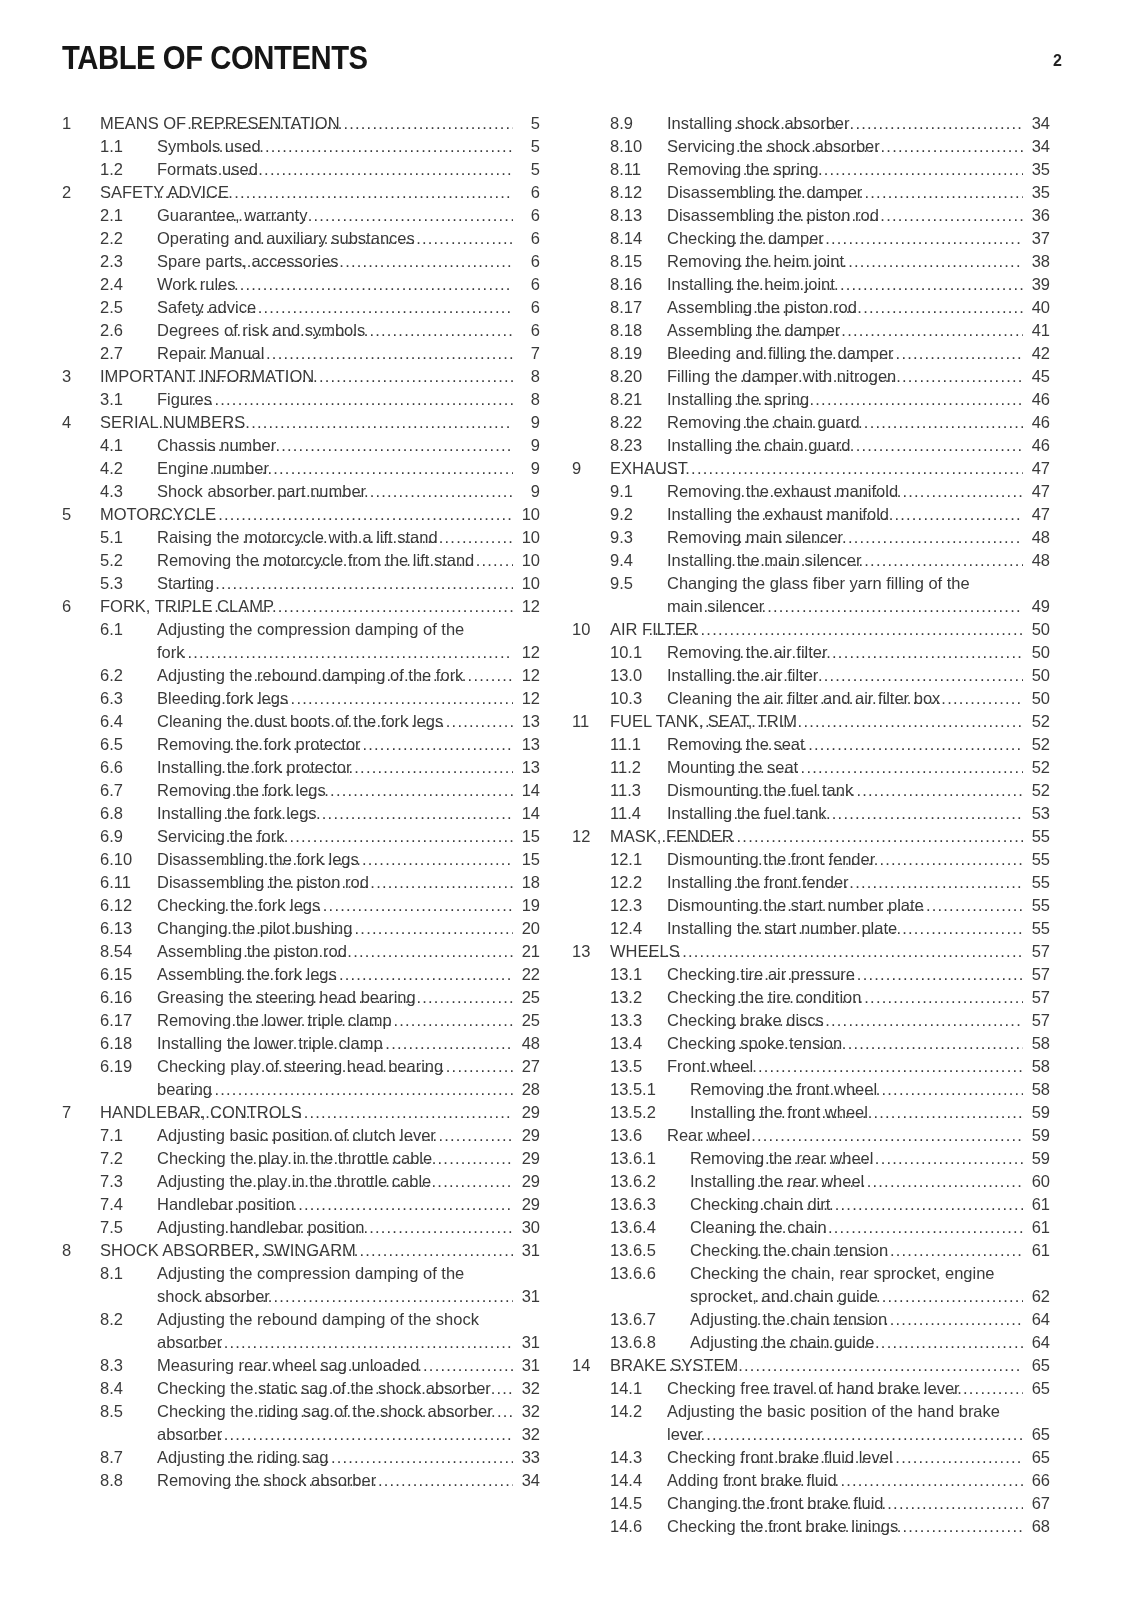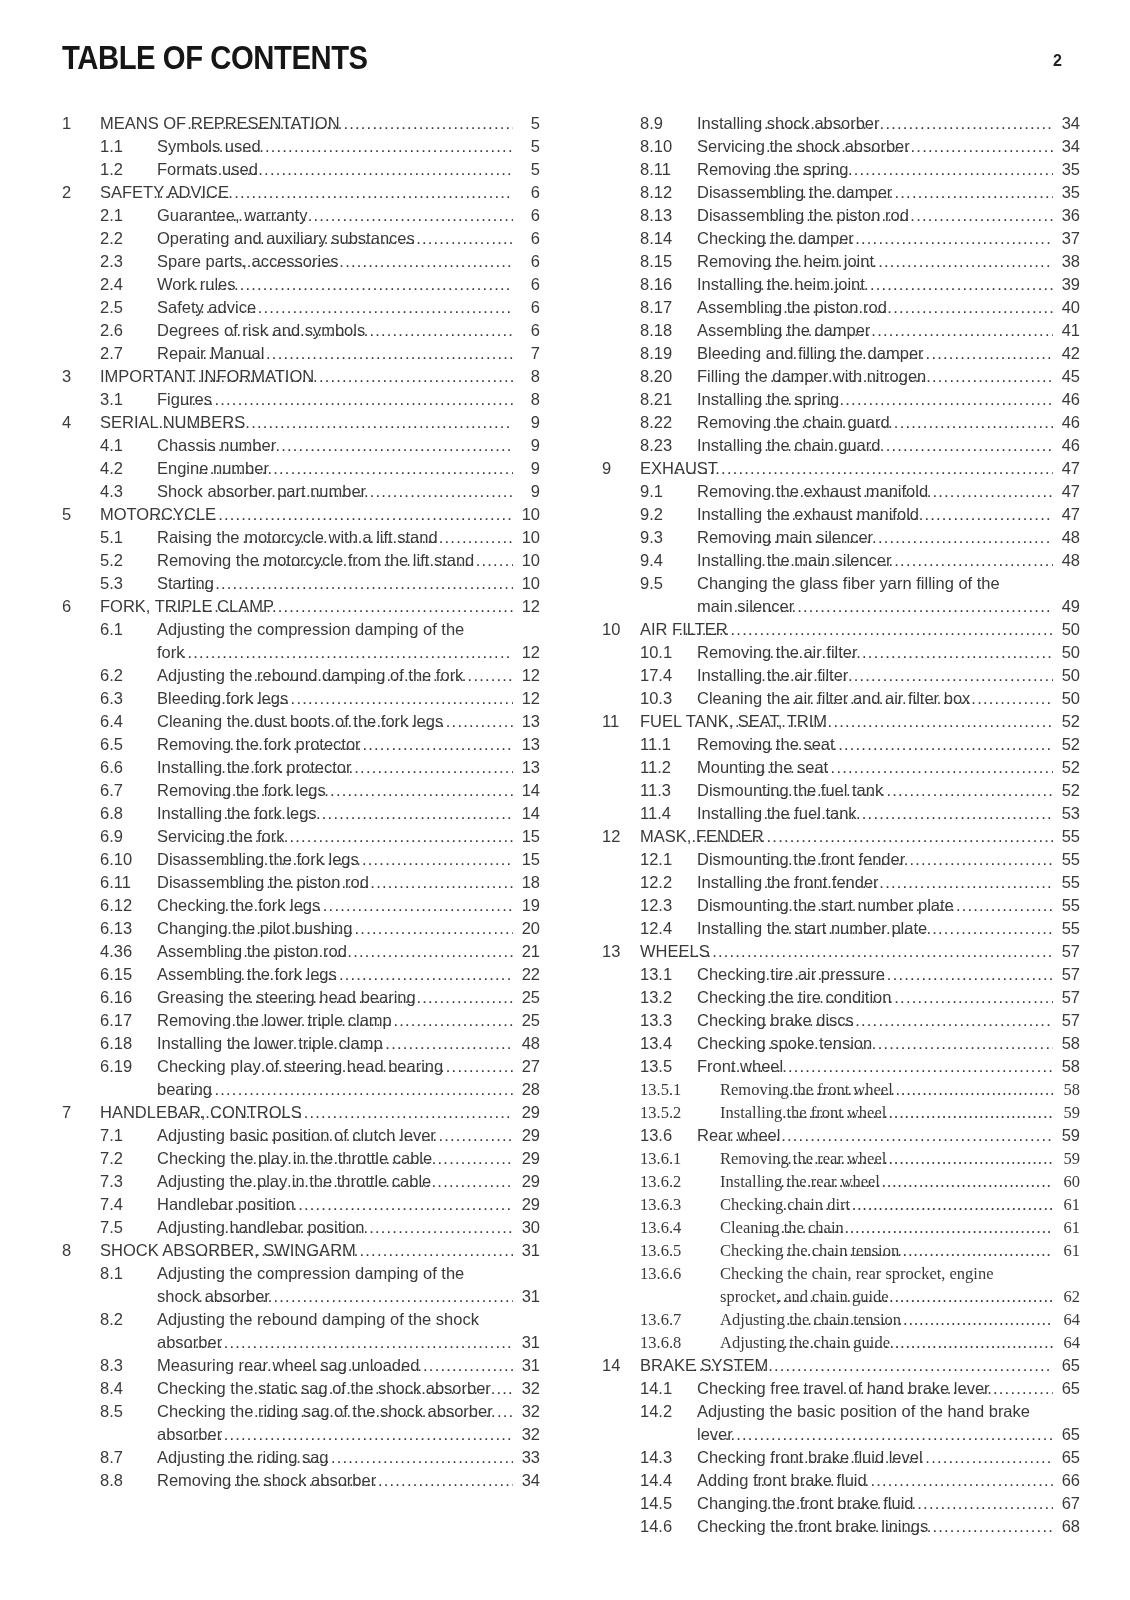--- a/index.html
+++ b/index.html
@@ -35,27 +35,27 @@
     color: #222222;
   }
   .col {
     position: absolute;
     top: 112px;
     width: 478px;
     font-size: 16.5px;
     line-height: 23px;
   }
   .col-left  { left: 62px;  }
-  .col-right { left: 602px; }
+  .col-right { left: 572px; }
   .entry { display: flex; align-items: baseline; }
   .entry .num { flex: 0 0 auto; }
   .l1 .num { width: 38px; }
   .l2 { padding-left: 38px; }
   .l2 .num { width: 57px; }
-  .l3 { padding-left: 38px; font-family: Liberation Serif, serif; }
+  .l3 { padding-left: 38px; }
   .l3 .num { width: 80px; }
   .cont.l2 { padding-left: 95px; }
   .cont.l3 { padding-left: 118px; }
   .entry .title { flex: 0 1 auto; min-width: 0; white-space: nowrap; }
   .entry .dots {
     flex: 1 1 auto;
     min-width: 0;
     overflow: hidden;
     white-space: nowrap;
     letter-spacing: 1.2px;
@@ -283,21 +283,21 @@
         <span class="dots">................................................................................................................................................................</span>
         <span class="page-ref">19</span>
       </div>
       <div class="entry l2">
         <span class="num">6.13</span>
         <span class="title">Changing the pilot bushing</span>
         <span class="dots">................................................................................................................................................................</span>
         <span class="page-ref">20</span>
       </div>
       <div class="entry l2">
-        <span class="num">4.36</span>
+        <span class="num">8.54</span>
         <span class="title">Assembling the piston rod</span>
         <span class="dots">................................................................................................................................................................</span>
         <span class="page-ref">21</span>
       </div>
       <div class="entry l2">
         <span class="num">6.15</span>
         <span class="title">Assembling the fork legs</span>
         <span class="dots">................................................................................................................................................................</span>
         <span class="page-ref">22</span>
       </div>
@@ -562,21 +562,21 @@
         <span class="dots">................................................................................................................................................................</span>
         <span class="page-ref">50</span>
       </div>
       <div class="entry l2">
         <span class="num">10.1</span>
         <span class="title">Removing the air filter</span>
         <span class="dots">................................................................................................................................................................</span>
         <span class="page-ref">50</span>
       </div>
       <div class="entry l2">
-        <span class="num">17.4</span>
+        <span class="num">13.0</span>
         <span class="title">Installing the air filter</span>
         <span class="dots">................................................................................................................................................................</span>
         <span class="page-ref">50</span>
       </div>
       <div class="entry l2">
         <span class="num">10.3</span>
         <span class="title">Cleaning the air filter and air filter box</span>
         <span class="dots">................................................................................................................................................................</span>
         <span class="page-ref">50</span>
       </div>

